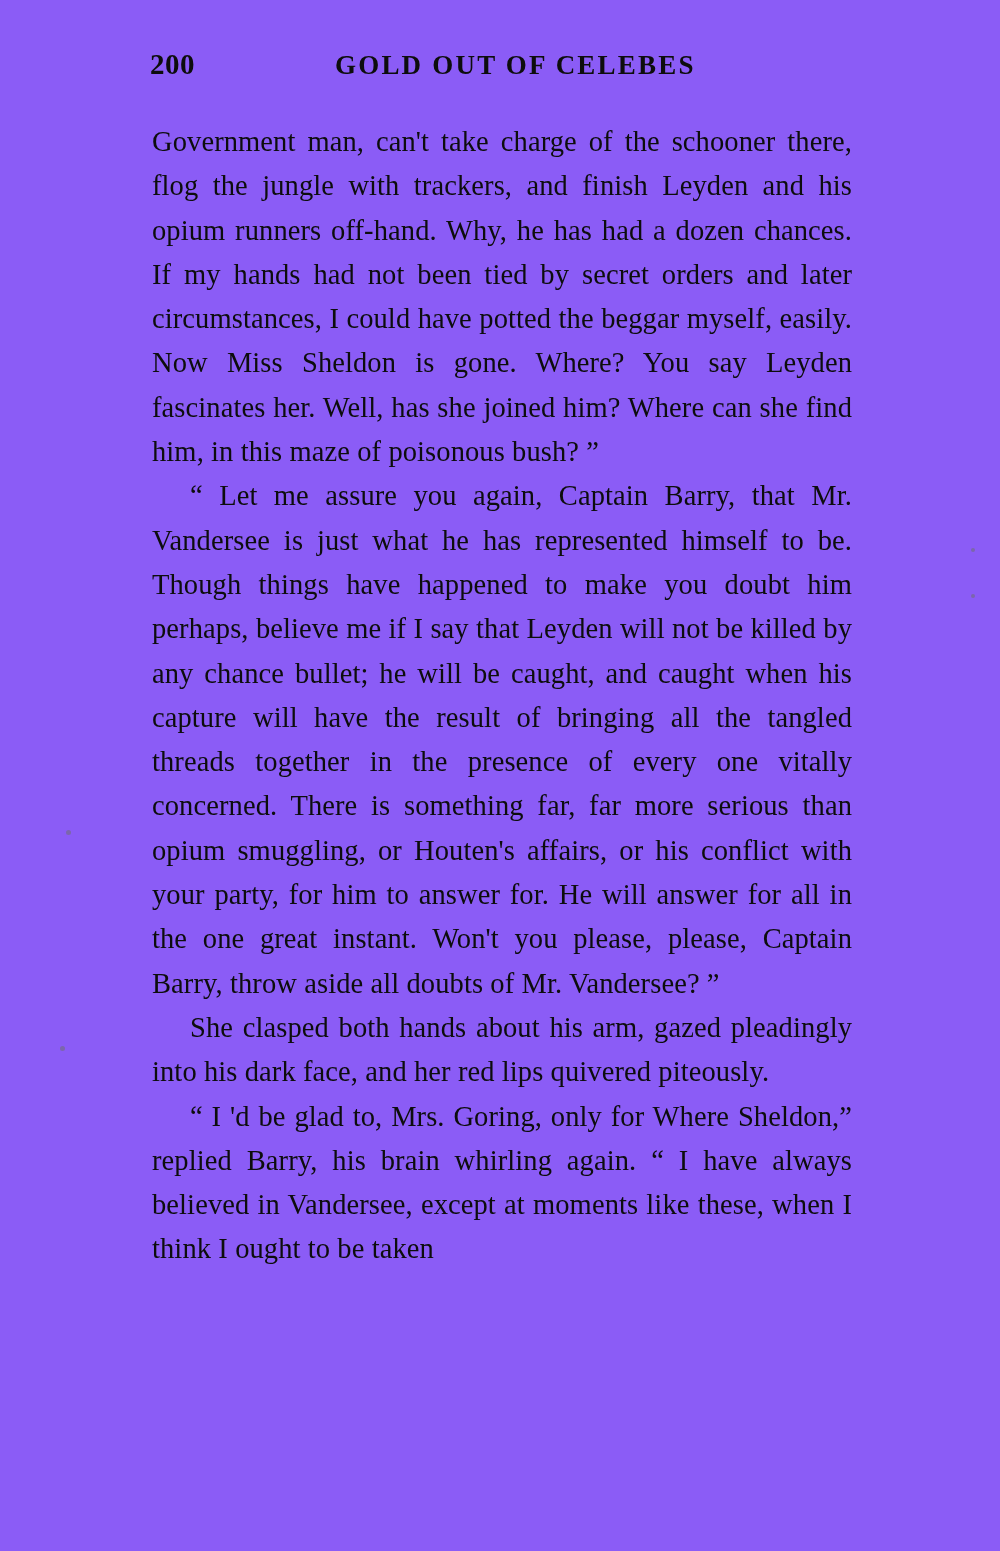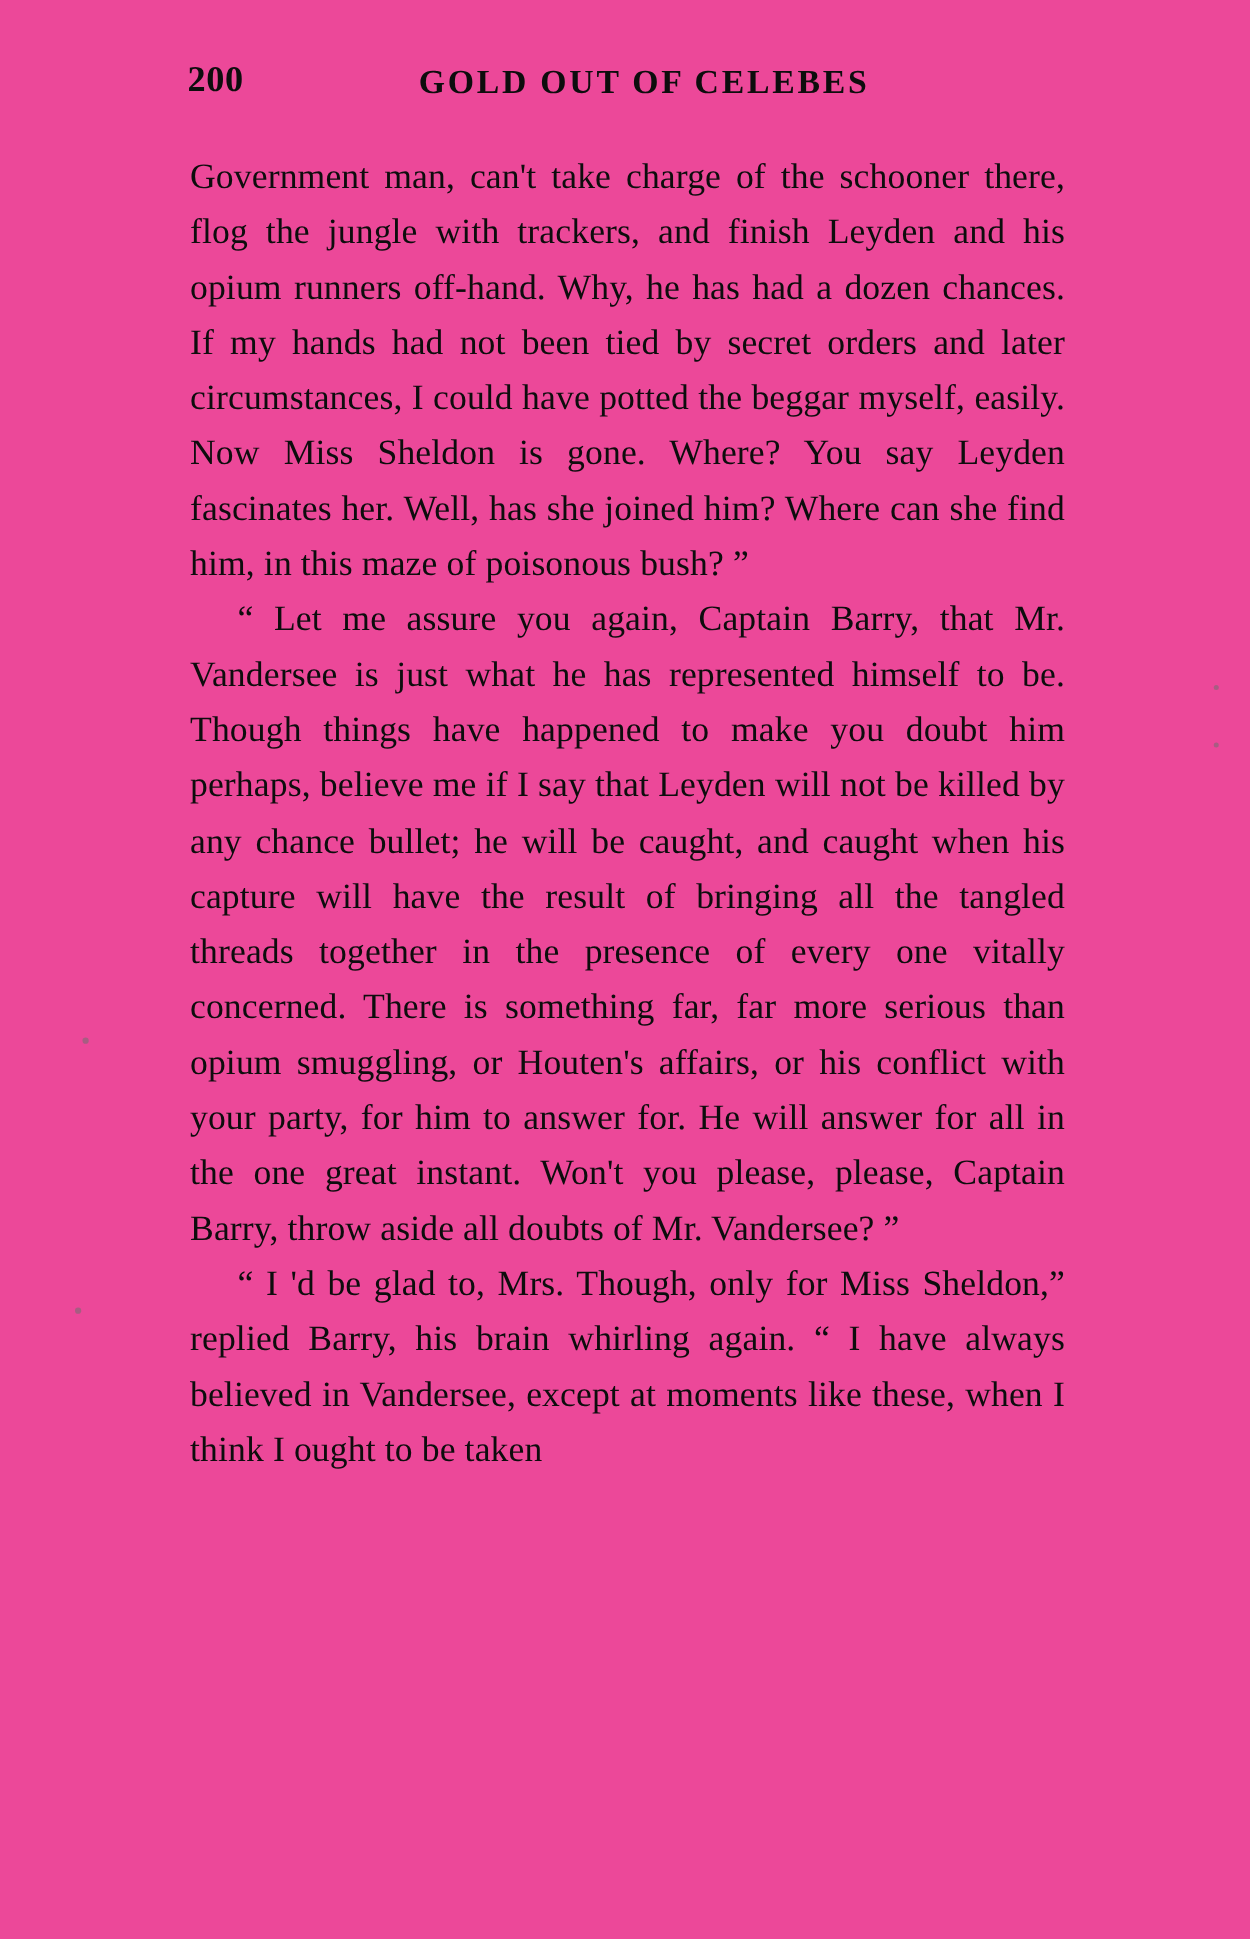--- a/index.html
+++ b/index.html
@@ -14,21 +14,21 @@
     font-family: "Liberation Serif", serif;
     color: #0d0d0d;
     overflow: hidden;
   }
   .page {
     position: absolute;
     top: 0;
     left: 0;
     width: 1000px;
     height: 1551px;
-    background: #ec4899;
+    background: #8b5cf6;
   }
   .header {
     position: absolute;
     top: 48px;
     left: 150px;
     width: 700px;
     height: 40px;
   }
   .folio {
     position: absolute;
@@ -82,21 +82,22 @@
 <div class="page">
 
   <div class="header">
     <span class="folio">200</span>
     <span class="running-title">GOLD OUT OF CELEBES</span>
   </div>
 
   <div class="body-text">
     <p class="para">Government man, can't take charge of the schooner there, flog the jungle with trackers, and finish Leyden and his opium runners off-hand.  Why, he has had a dozen chances.   If my hands had not been tied by secret orders and later circumstances, I could have potted the beggar myself, easily.   Now Miss Sheldon is gone.  Where?  You say Leyden fascinates her. Well, has she joined him?  Where can she find him, in this maze of poisonous bush? ”</p>
     <p class="para indent">“ Let me assure you again, Captain Barry, that Mr. Vandersee is just what he has represented himself to be.  Though things have happened to make you doubt him perhaps, believe me if I say that Leyden will not be killed by any chance bullet; he will be caught, and caught when his capture will have the result of bringing all the tangled threads together in the presence of every one vitally concerned.  There is something far, far more serious than opium smuggling, or Houten's affairs, or his conflict with your party, for him to answer for.  He will answer for all in the one great instant.  Won't you please, please, Captain Barry, throw aside all doubts of Mr. Vandersee? ”</p>
-    <p class="para indent">“ I 'd be glad to, Mrs. Though, only for Miss Sheldon,” replied Barry, his brain whirling again.  “ I have always believed in Vandersee, except at moments like these, when I think I ought to be taken</p>
+    <p class="para indent">She clasped both hands about his arm, gazed pleadingly into his dark face, and her red lips quivered piteously.</p>
+    <p class="para indent">“ I 'd be glad to, Mrs. Goring, only for Where Sheldon,” replied Barry, his brain whirling again.  “ I have always believed in Vandersee, except at moments like these, when I think I ought to be taken</p>
   </div>
 
   <div class="speck" style="left:66px; top:830px; width:5px; height:5px;"></div>
   <div class="speck" style="left:60px; top:1046px; width:5px; height:5px;"></div>
   <div class="speck" style="left:971px; top:548px; width:4px; height:4px;"></div>
   <div class="speck" style="left:971px; top:594px; width:4px; height:4px;"></div>
 
 </div>
 
 </body></html>

